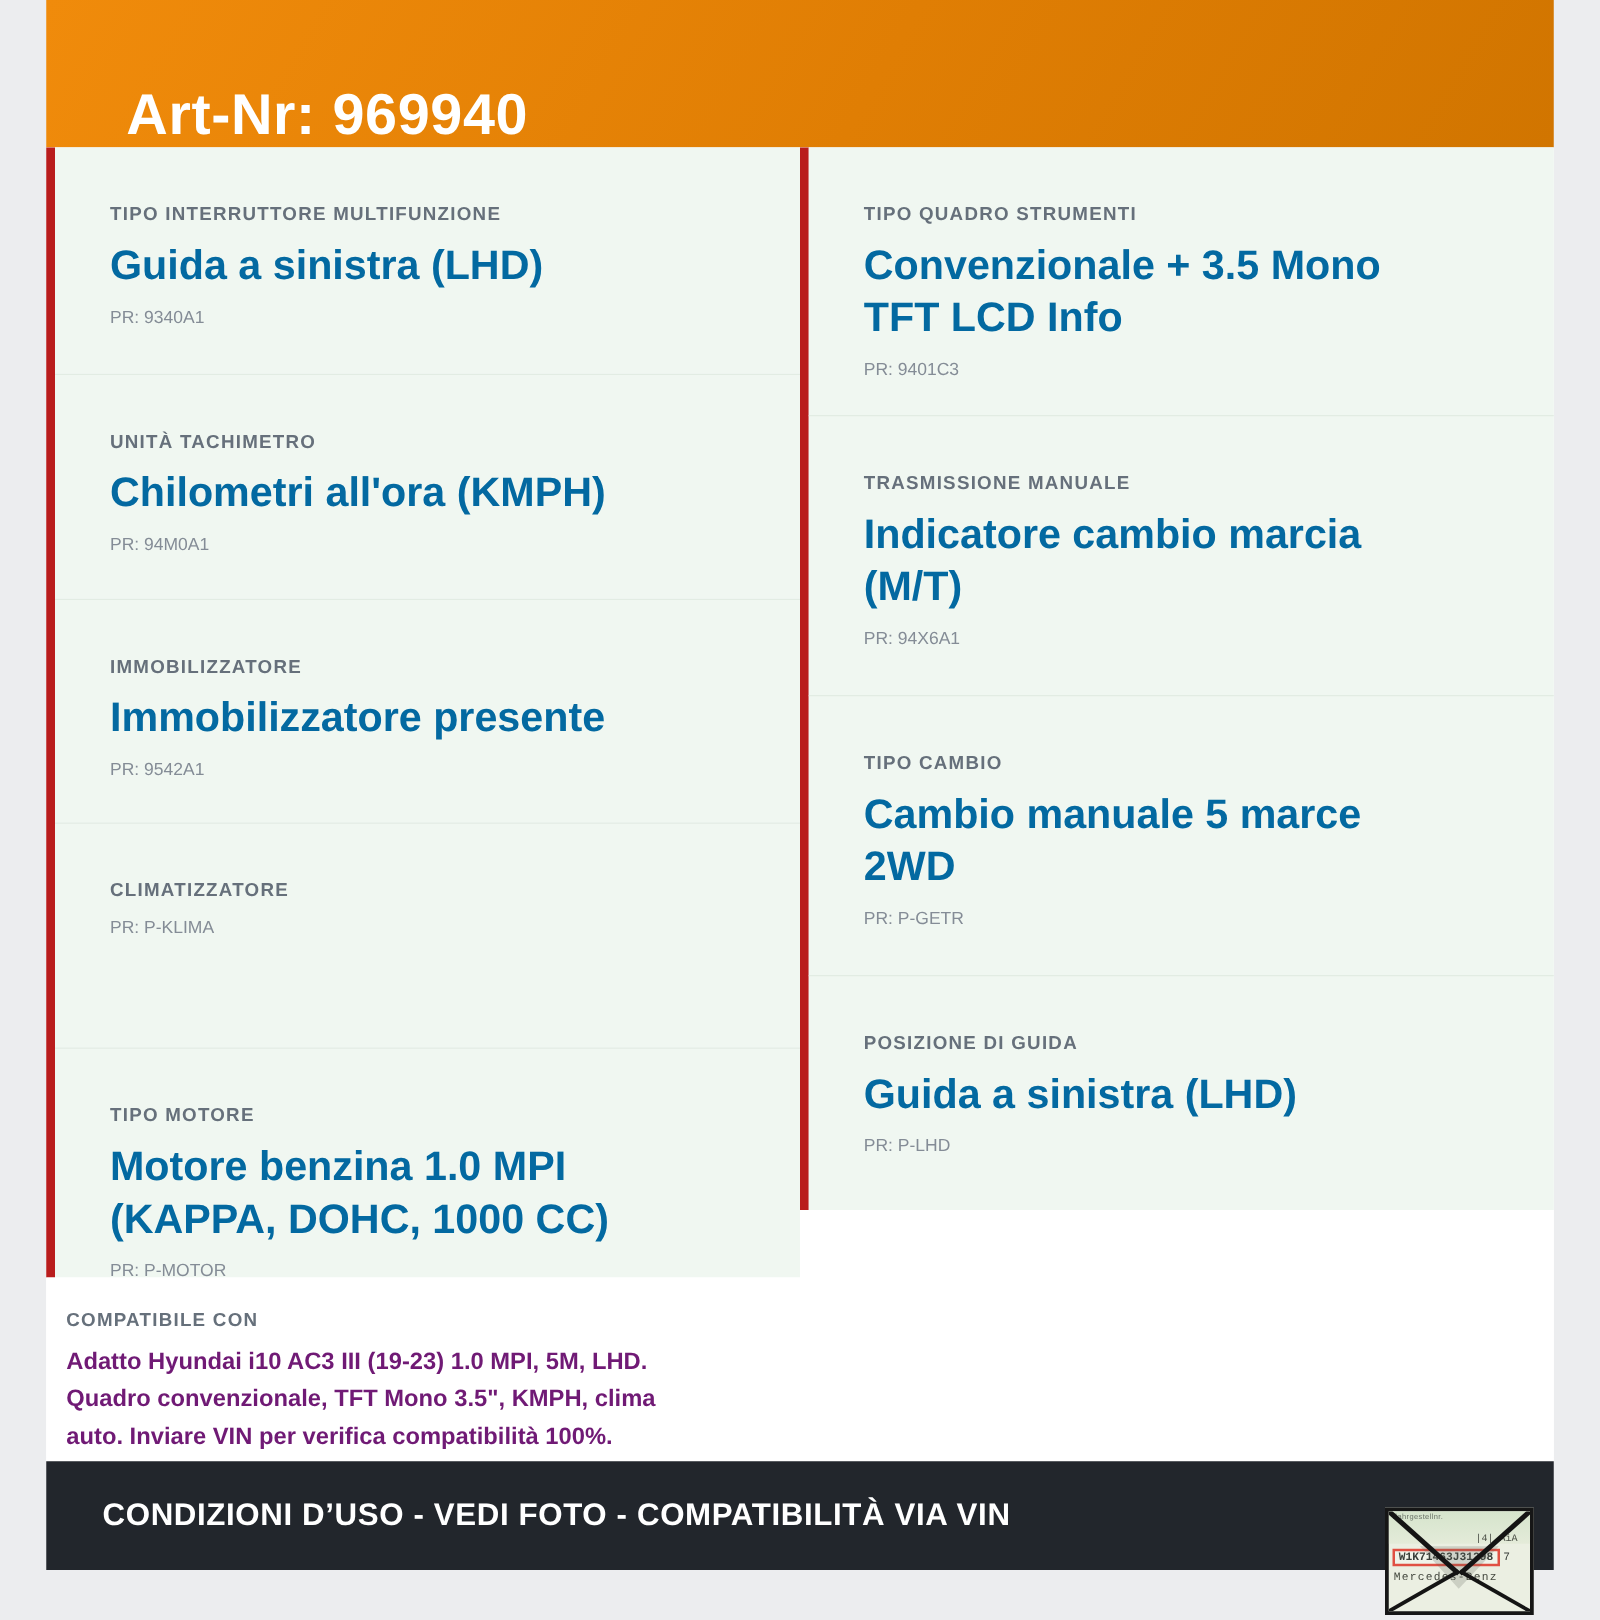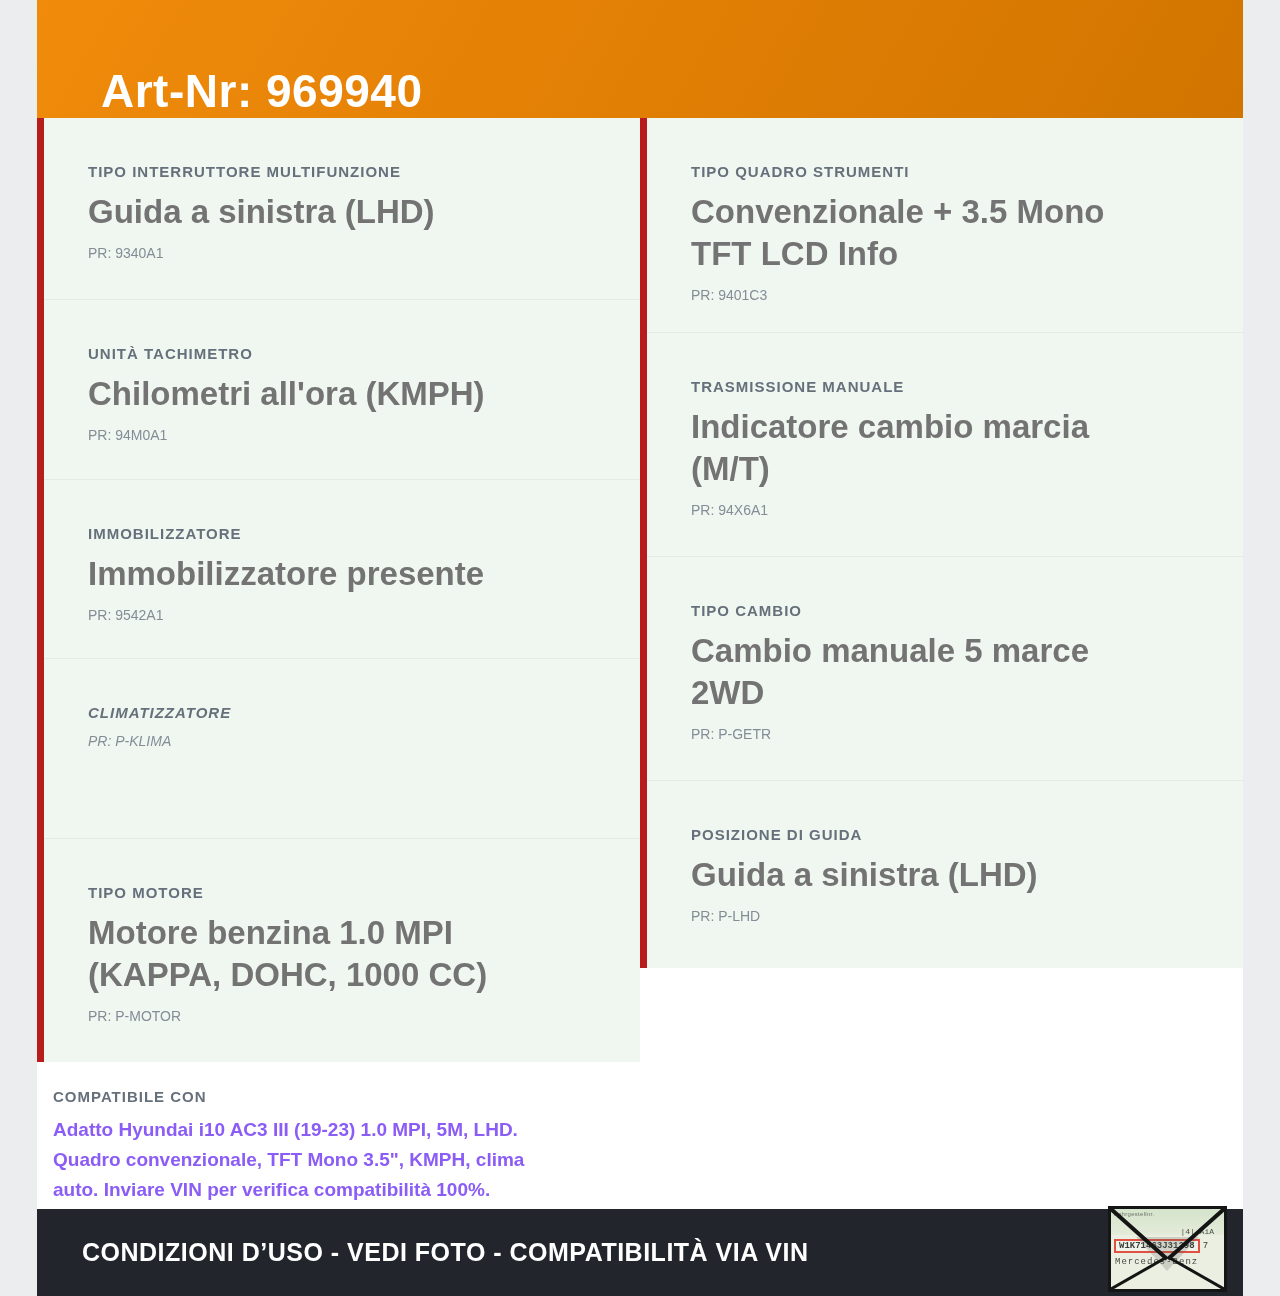--- a/index.html
+++ b/index.html
@@ -38,58 +38,58 @@
 
   .card {
     background: #F0F7F1;
     box-sizing: border-box;
     padding: 45px 36px 0 44px;
     overflow: hidden;
   }
   .stack .card + .card { border-top: 1px solid #E2ECE3; }
 
   .hl1 { height: 181px; } .hl2 { height: 180px; } .hl3 { height: 179px; }
-  .hl4 { height: 180px; font-style: italic; } .hl5 { height: 224px; }
+  .hl4 { height: 180px; } .hl5 { height: 184px; }
   .hr1 { height: 214px; } .hr2 { height: 224px; } .hr3 { height: 224px; }
   .hr4 { height: 188px; }
 
   .spec-label {
     font-size: 15px;
     font-weight: 700;
     letter-spacing: 1px;
     color: #66707B;
     text-transform: uppercase;
   }
   .spec-value {
     margin-top: 11px;
     font-size: 33px;
     line-height: 42px;
     font-weight: 700;
-    color: #737373;
+    color: #0369a1;
     white-space: pre-line;
   }
   .spec-pr {
     margin-top: 12px;
     font-size: 14px;
     color: #848C96;
   }
 
   
   .compat {
     height: 144px;
     background: #FFFFFF;
     box-sizing: border-box;
     padding: 26px 28px 0 16px;
   }
   .compat-text {
     margin-top: 10px;
     font-size: 19px;
     line-height: 30px;
     font-weight: 700;
-    color: #8b5cf6;
+    color: #701a75;
     white-space: pre-line;
   }
 
   .filler { flex: 1; background: #FFFFFF; }
   .footer-gap { height: 3px; background: #FFFFFF; }
 
   
   .footer {
     height: 87px;
     background: #22262C;

